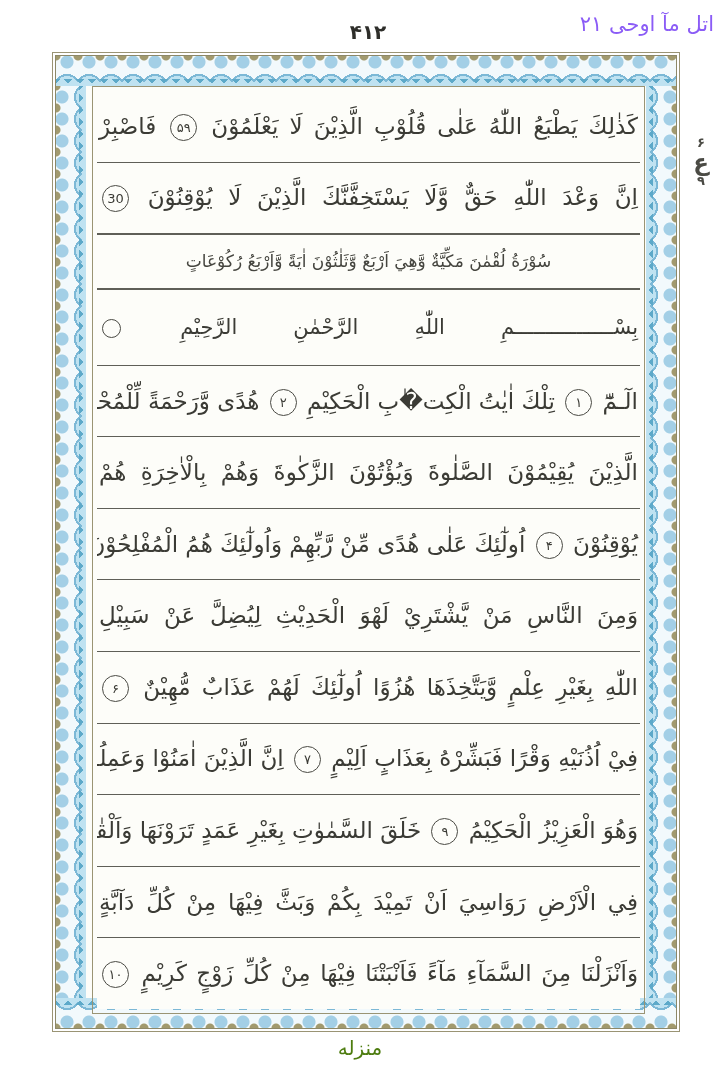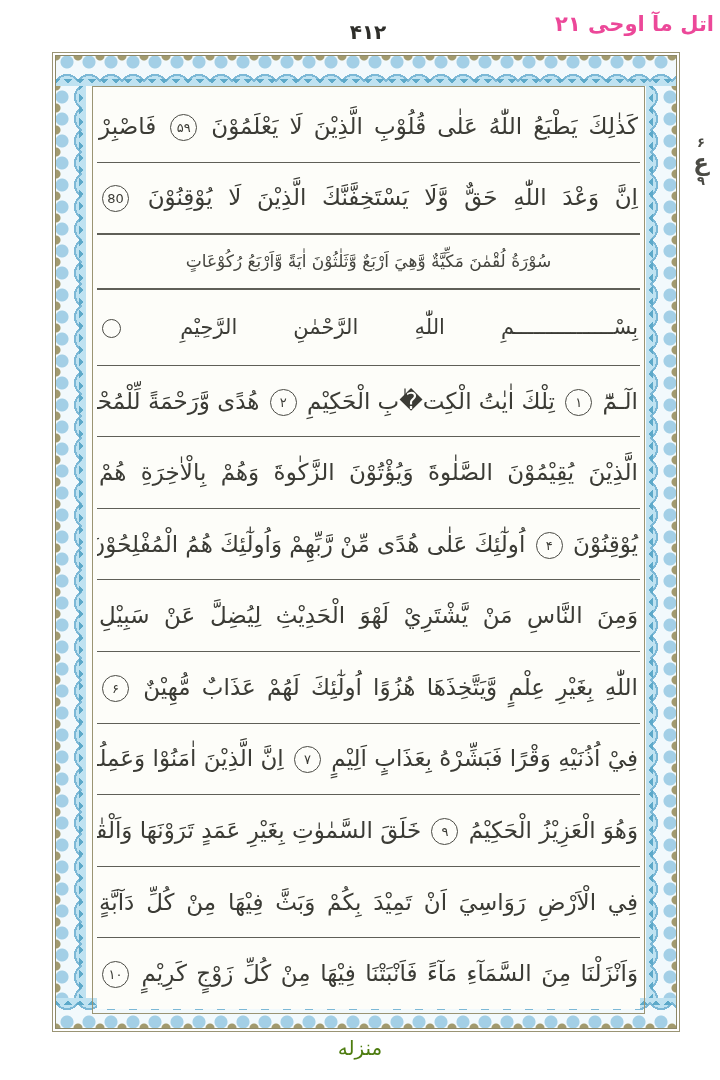--- a/index.html
+++ b/index.html
@@ -5,21 +5,21 @@
   html,body{margin:0;padding:0;}
   body{
     width:720px;height:1080px;position:relative;overflow:hidden;
     background:#ffffff;
     font-family:"DejaVu Sans",sans-serif;
     color:#3f3f3a;
   }
   
   .juz-label{
     position:absolute;top:12px;right:6px;
-    font-size:21px;font-weight:bold;color:#ec4899;direction:rtl;
+    font-size:21px;font-weight:normal;color:#8b5cf6;direction:rtl;
   }
   .page-number{
     position:absolute;top:20px;left:8px;width:720px;text-align:center;
     font-size:20px;font-weight:bold;color:#2e2e2a;
   }
   
   .ruku-marker{
     position:absolute;top:136px;right:6px;width:26px;
     display:flex;flex-direction:column;align-items:center;gap:0;
     color:#4b4b45;line-height:1.05;
@@ -157,21 +157,21 @@
   <div class="band band-right">
     <div class="orn"></div>
     <div class="zig"></div>
   </div>
 
   <div class="text-panel">
       <div class="row ">
         <div class="line" dir="rtl"><span class="txt">كَذٰلِكَ يَطْبَعُ اللّٰهُ عَلٰى قُلُوْبِ الَّذِيْنَ لَا يَعْلَمُوْنَ</span> <span class="aya">۵۹</span> <span class="txt">فَاصْبِرْ</span> </div>
       </div>
       <div class="row ">
-        <div class="line" dir="rtl"><span class="txt">اِنَّ وَعْدَ اللّٰهِ حَقٌّ وَّلَا يَسْتَخِفَّنَّكَ الَّذِيْنَ لَا يُوْقِنُوْنَ</span> <span class="aya">80</span> </div>
+        <div class="line" dir="rtl"><span class="txt">اِنَّ وَعْدَ اللّٰهِ حَقٌّ وَّلَا يَسْتَخِفَّنَّكَ الَّذِيْنَ لَا يُوْقِنُوْنَ</span> <span class="aya">30</span> </div>
       </div>
       <div class="row surah-header">
         <div class="line" dir="rtl"><span class="txt">سُوْرَةُ لُقْمٰنَ مَكِّيَّةٌ وَّهِيَ اَرْبَعٌ وَّثَلٰثُوْنَ اٰيَةً وَّاَرْبَعُ رُكُوْعَاتٍ</span> </div>
       </div>
       <div class="row bismillah">
         <div class="line" dir="rtl"><span class="txt">بِسْــــــــــــــــمِ اللّٰهِ الرَّحْمٰنِ الرَّحِيْمِ</span> <span class="aya empty"></span> </div>
       </div>
       <div class="row ">
         <div class="line" dir="rtl"><span class="txt">الٓـمّٓ</span> <span class="aya">۱</span> <span class="txt">تِلْكَ اٰيٰتُ الْكِت�ٰبِ الْحَكِيْمِ</span> <span class="aya">۲</span> <span class="txt">هُدًى وَّرَحْمَةً لِّلْمُحْسِنِيْنَ</span>  </div>
       </div>

